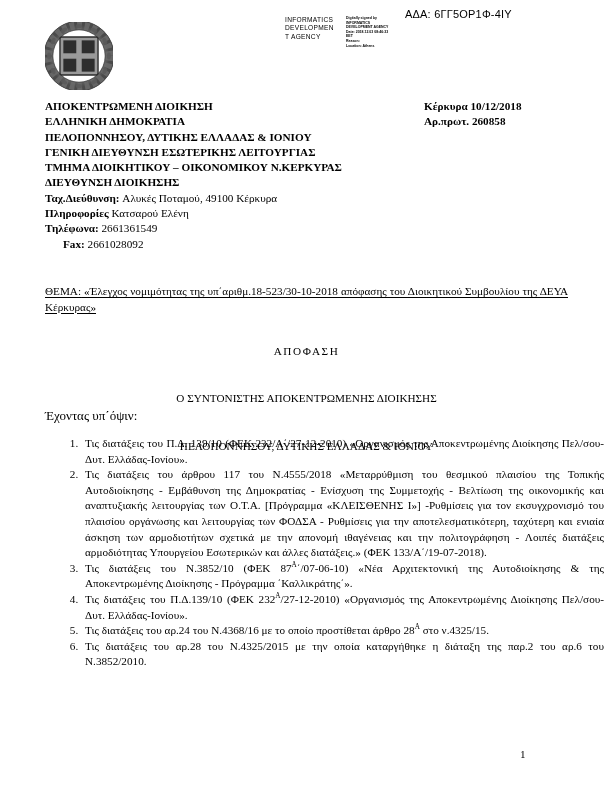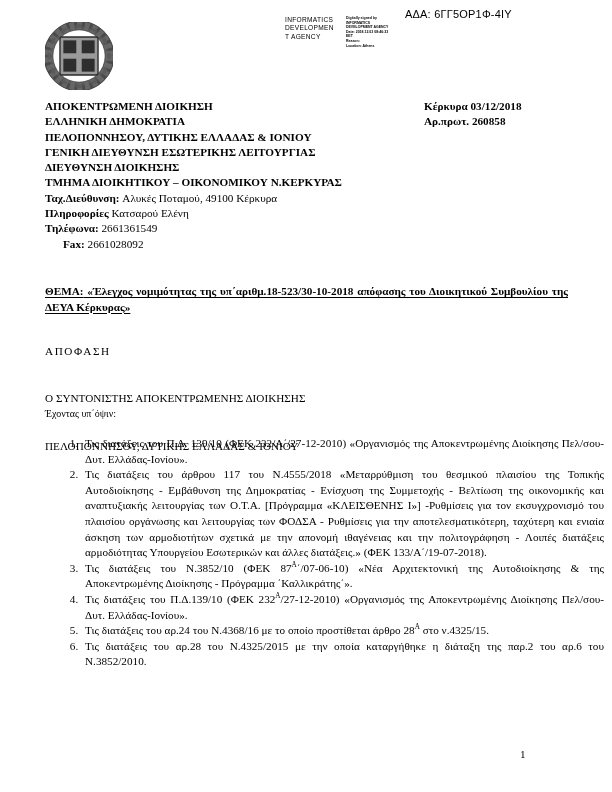--- a/index.html
+++ b/index.html
@@ -102,52 +102,52 @@
   .hdr-right .ln { white-space: nowrap; }
 
   
   .subject {
     position: absolute;
     left: 45px;
     top: 284px;
     width: 523px;
     font-size: 11.2px;
     line-height: 15.5px;
-    font-weight: bold;
+    font-weight: normal;
     text-align: justify;
     text-decoration: underline;
     text-underline-offset: 2px;
   }
 
   
   .title-block {
     position: absolute;
     left: 45px;
     top: 344px;
     width: 523px;
-    text-align: left;
+    text-align: center;
     font-size: 11.2px;
     line-height: 15.4px;
   }
   .title-block .t1 {
     letter-spacing: 1.6px;
     font-weight: normal;
   }
   .title-block .t2,
   .title-block .t3 {
     font-weight: normal;
     margin-top: 32px;
   }
 
   
   .preamble {
     position: absolute;
     left: 45px;
     top: 408px;
-    font-size: 10px;
+    font-size: 13px;
   }
 
   
   .law-list {
     position: absolute;
     left: 45px;
     top: 428px;
     width: 523px;
     margin: 8px;
     padding: 0 0 0 28px;
@@ -233,30 +233,30 @@
       <rect x="27" y="54" width="19" height="19" fill="#2e2e2e"></rect>
       <rect x="54" y="54" width="19" height="19" fill="#2e2e2e"></rect>
     </svg>
   </div>
 
   <div class="hdr-left">
     <div class="ln">ΑΠΟΚΕΝΤΡΩΜΕΝΗ ΔΙΟΙΚΗΣΗ</div>
     <div class="ln">ΕΛΛΗΝΙΚΗ ΔΗΜΟΚΡΑΤΙΑ</div>
     <div class="ln">ΠΕΛΟΠΟΝΝΗΣΟΥ, ΔΥΤΙΚΗΣ ΕΛΛΑΔΑΣ &amp; ΙΟΝΙΟΥ</div>
     <div class="ln">ΓΕΝΙΚΗ ΔΙΕΥΘΥΝΣΗ ΕΣΩΤΕΡΙΚΗΣ ΛΕΙΤΟΥΡΓΙΑΣ</div>
+    <div class="ln">ΤΜΗΜΑ ΔΙΟΙΚΗΤΙΚΟΥ – ΟΙΚΟΝΟΜΙΚΟΥ Ν.ΚΕΡΚΥΡΑΣ</div>
     <div class="ln">ΔΙΕΥΘΥΝΣΗ ΔΙΟΙΚΗΣΗΣ</div>
-    <div class="ln">ΤΜΗΜΑ ΔΙΟΙΚΗΤΙΚΟΥ – ΟΙΚΟΝΟΜΙΚΟΥ Ν.ΚΕΡΚΥΡΑΣ</div>
     <div class="ln"><span>Ταχ.Διεύθυνση:</span> <span class="norm">Αλυκές Ποταμού, 49100 Κέρκυρα</span></div>
     <div class="ln"><span>Πληροφορίες</span> <span class="norm">Κατσαρού Ελένη</span></div>
     <div class="ln"><span>Τηλέφωνα:</span> <span class="norm">2661361549</span></div>
     <div class="ln indent"><span>Fax:</span> <span class="norm">2661028092</span></div>
   </div>
 
   <div class="hdr-right">
-    <div class="ln">Κέρκυρα 03/12/2018</div>
+    <div class="ln">Κέρκυρα 10/12/2018</div>
     <div class="ln">Αρ.πρωτ. 260858</div>
   </div>
 
   <div class="subject"><span>ΘΕΜΑ:</span><span> «Έλεγχος νομιμότητας της υπ΄αριθμ.18-523/30-10-2018 απόφασης του Διοικητικού Συμβουλίου της ΔΕΥΑ Κέρκυρας»</span></div>
 
   <div class="title-block">
     <div class="t1">ΑΠΟΦΑΣΗ</div>
     <div class="t2">Ο ΣΥΝΤΟΝΙΣΤΗΣ ΑΠΟΚΕΝΤΡΩΜΕΝΗΣ ΔΙΟΙΚΗΣΗΣ</div>
     <div class="t3">ΠΕΛΟΠΟΝΝΗΣΟΥ, ΔΥΤΙΚΗΣ ΕΛΛΑΔΑΣ &amp; ΙΟΝΙΟΥ</div>
   </div>

